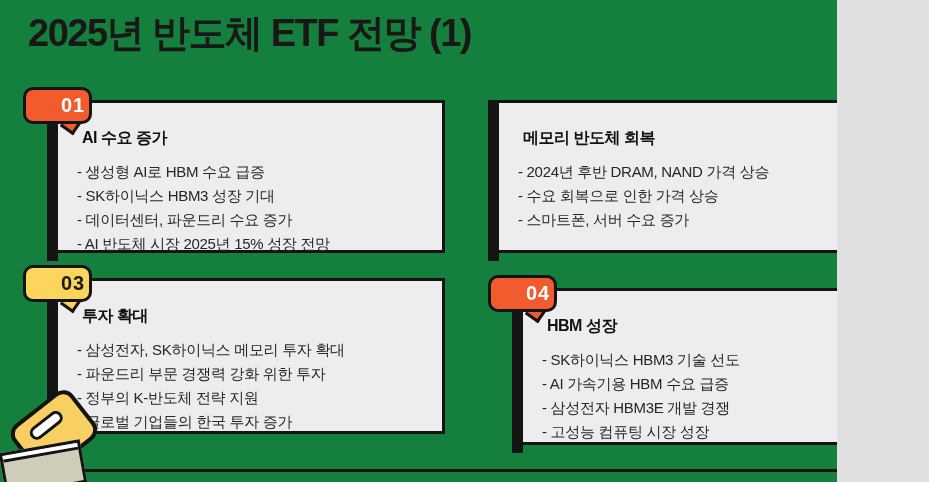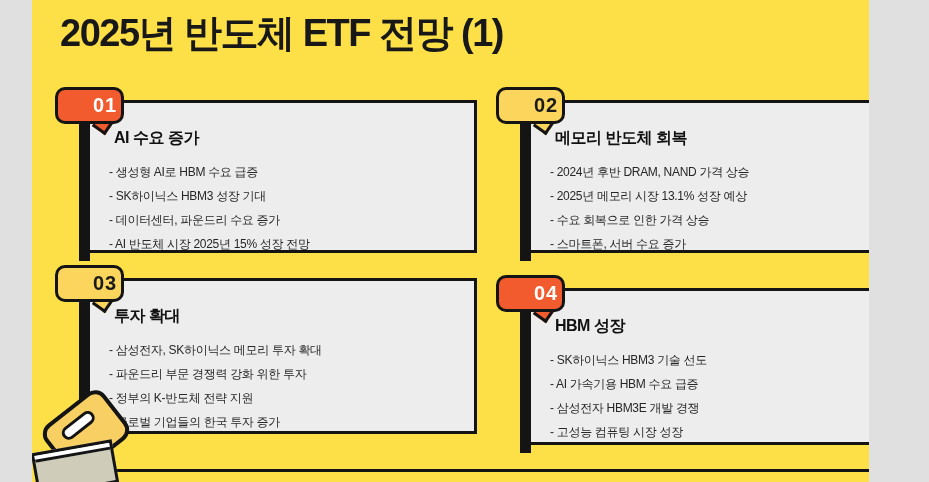--- a/index.html
+++ b/index.html
@@ -1,19 +1,19 @@
 <!DOCTYPE html>
 <html><head>
 <meta charset="utf-8">
 <style>
   * { margin:0; padding:0; box-sizing:border-box; }
   body { background:#e0e0e0; font-family:"Liberation Sans","DejaVu Sans",sans-serif; }
   .slide {
     position:relative; width:837px; height:482px;
-    background:#fde047; overflow:hidden;margin-left:32px;
+    background:#15803d; overflow:hidden;
   }
   .slide-title {
     position:absolute; left:28px; top:8px;
     font-size:38px; font-weight:900; letter-spacing:-1.5px;
     color:#181818;
   }
   
   .deco-dot { position:absolute; left:902px; top:71px; width:6px; height:6px; background:#141414; }
   .deco-plus { position:absolute; left:905px; top:110px; width:26px; height:26px; }
   .deco-plus::before { content:""; position:absolute; left:0; top:11px; width:26px; height:4px; background:#141414; }
@@ -21,42 +21,42 @@
 
   
   .card {
     position:absolute; background:#ededed;
     border:3px solid #141414; border-left:11px solid #141414;
   }
   .card .bar-ext { position:absolute; left:-11px; bottom:-11px; width:11px; height:8px; background:#141414; }
   .card-1 { left:47px;  top:100px; width:398px; height:153px; }
   .card-2 { left:488px; top:100px; width:396px; height:153px; }
   .card-3 { left:47px;  top:278px; width:398px; height:156px; }
-  .card-4 { left:488px; top:288px; width:396px; height:157px; }
+  .card-4 { left:512px; top:288px; width:396px; height:157px; }
 
   .badge { position:absolute; left:-35px; top:-16px; z-index:4; }
   .badge-body {
     position:relative; z-index:2; width:69px; height:37px;
     border:3.5px solid #141414; border-radius:10px;
     display:flex; align-items:center; justify-content:center;
     font-size:20px; font-weight:800; letter-spacing:1px;padding-left:31px;
   }
   .badge-tail {
     position:absolute; z-index:1; left:40px; bottom:-8px;
     width:16px; height:16px; transform:rotate(35deg);
     border-right:3.5px solid #141414; border-bottom:3.5px solid #141414;
   }
   .badge.orange .badge-body, .badge.orange .badge-tail { background:#f15b2d; }
   .badge.yellow .badge-body, .badge.yellow .badge-tail { background:#fbd55c; }
   .badge.orange .badge-body { color:#ffffff; }
   .badge.yellow .badge-body { color:#1a1a1a; }
 
   .card-content { padding:25px 14px 12px 19px; }
   .card-title { font-size:16px; font-weight:800; color:#111; padding-left:5px; margin-bottom:11px; letter-spacing:-0.5px; }
-  .bullet { font-size:12px; color:#262626; line-height:24px; letter-spacing:-0.3px; }
+  .bullet { font-size:15px; color:#262626; line-height:24px; letter-spacing:-0.3px; }
 
   .bottom-rule { position:absolute; left:46px; top:469px; width:874px; height:3px; background:#141414; z-index:1; }
 
   
   .magnifier { position:absolute; left:848px; top:203px; width:95px; height:130px; z-index:6; }
   .mag-handle { position:absolute; left:56px; top:-1px; width:18px; height:38px; background:#f8cf62;
                 border:3.5px solid #141414; border-radius:9px; transform:rotate(33deg); }
   .mag-neck   { position:absolute; left:57px; top:29px; width:11px; height:16px; background:#141414; transform:rotate(33deg); }
   .mag-pencil { position:absolute; left:66px; top:40px; width:36px; height:10px; background:#f8cf62;
                 border:3px solid #141414; border-radius:2px; transform:rotate(-22deg); }
@@ -100,28 +100,23 @@
       <div class="card-title">AI 수요 증가</div>
       <div class="bullet">- 생성형 AI로 HBM 수요 급증</div>
       <div class="bullet">- SK하이닉스 HBM3 성장 기대</div>
       <div class="bullet">- 데이터센터, 파운드리 수요 증가</div>
       <div class="bullet">- AI 반도체 시장 2025년 15% 성장 전망</div>
     </div>
   </section>
 
   <section class="card card-2">
     <div class="bar-ext"></div>
-    <div class="badge yellow">
-      <div class="badge-tail"></div>
-      <div class="badge-body">02</div>
-    </div>
     <div class="card-content">
       <div class="card-title">메모리 반도체 회복</div>
       <div class="bullet">- 2024년 후반 DRAM, NAND 가격 상승</div>
-      <div class="bullet">- 2025년 메모리 시장 13.1% 성장 예상</div>
       <div class="bullet">- 수요 회복으로 인한 가격 상승</div>
       <div class="bullet">- 스마트폰, 서버 수요 증가</div>
     </div>
   </section>
 
   <section class="card card-3">
     <div class="bar-ext"></div>
     <div class="badge yellow">
       <div class="badge-tail"></div>
       <div class="badge-body">03</div>

